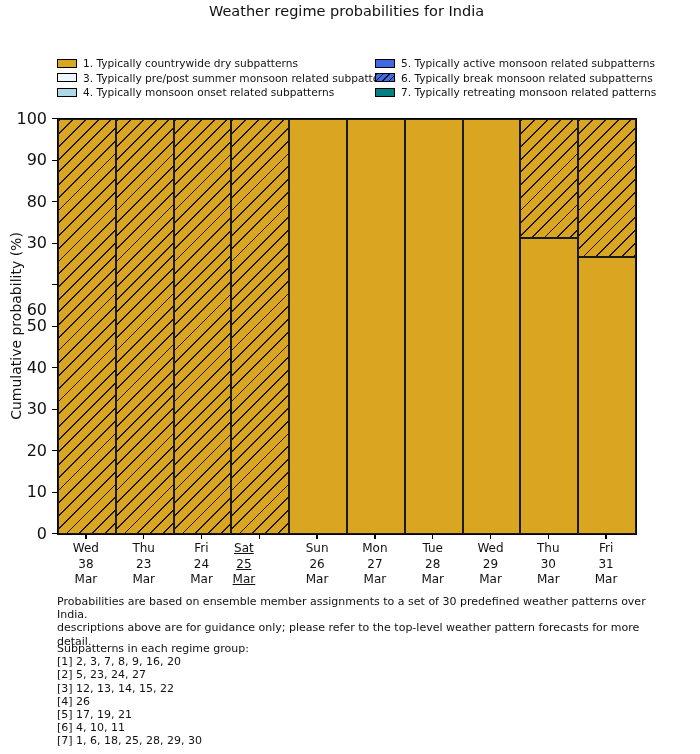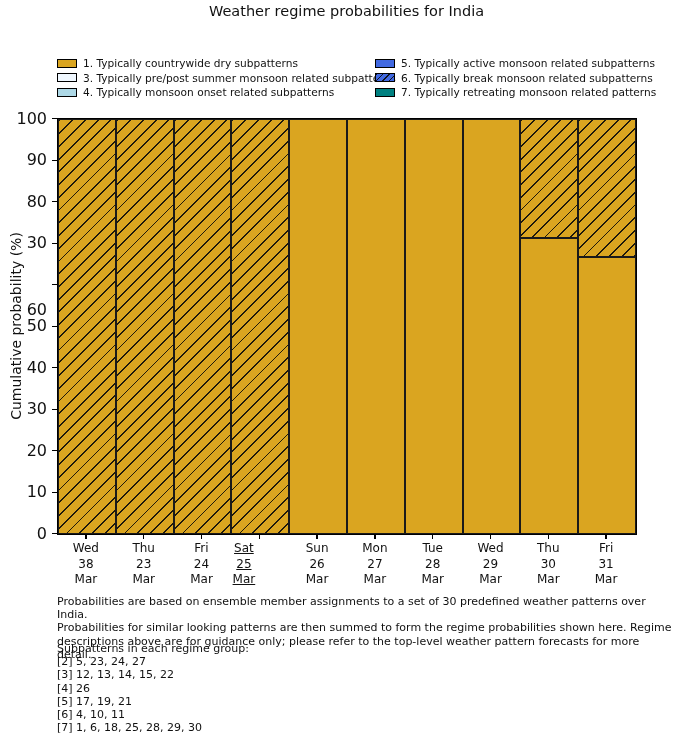--- a/index.html
+++ b/index.html
@@ -177,26 +177,26 @@
       <div class="x-tick-mark" style="left: 548.45px;"></div>
       <div class="x-tick-label" style="left: 520.2px; width: 57.8px;">
         <div>Fri</div>
         <div>31</div>
         <div>Mar</div>
       </div>
     </div>
 
   <div id="footer">
     <div class="footer-line">Probabilities are based on ensemble member assignments to a set of 30 predefined weather patterns over India.</div>
-    <div class="footer-line">Probabilities for similar looking patterns are then summed to form the regime probabilities shown here. Regime</div>
     <div class="footer-line">descriptions above are for guidance only; please refer to the top-level weather pattern forecasts for more detail.</div>
   </div>
 
   <div id="subpatterns">
     <div class="sub-line">Subpatterns in each regime group:</div>
+    <div class="sub-line">[1] 2, 3, 7, 8, 9, 16, 20</div>
     <div class="sub-line">[2] 5, 23, 24, 27</div>
     <div class="sub-line">[3] 12, 13, 14, 15, 22</div>
     <div class="sub-line">[4] 26</div>
     <div class="sub-line">[5] 17, 19, 21</div>
     <div class="sub-line">[6] 4, 10, 11</div>
     <div class="sub-line">[7] 1, 6, 18, 25, 28, 29, 30</div>
   </div>
 
 </div>
 

